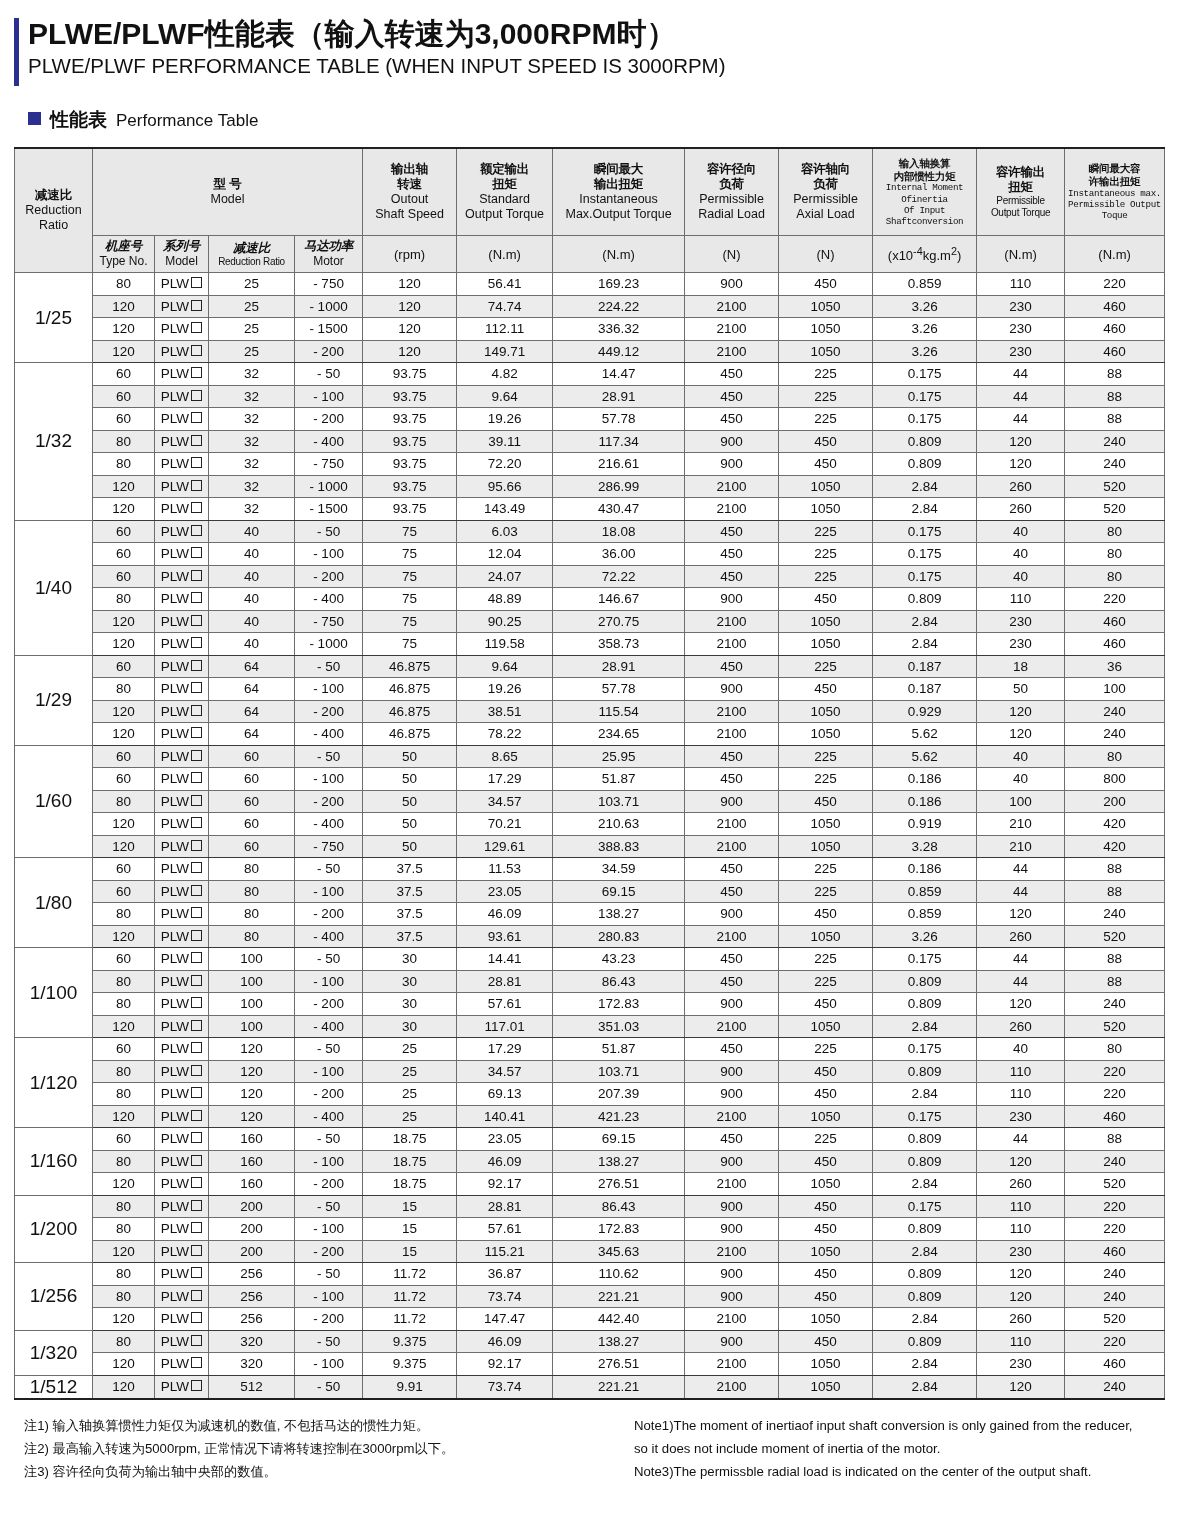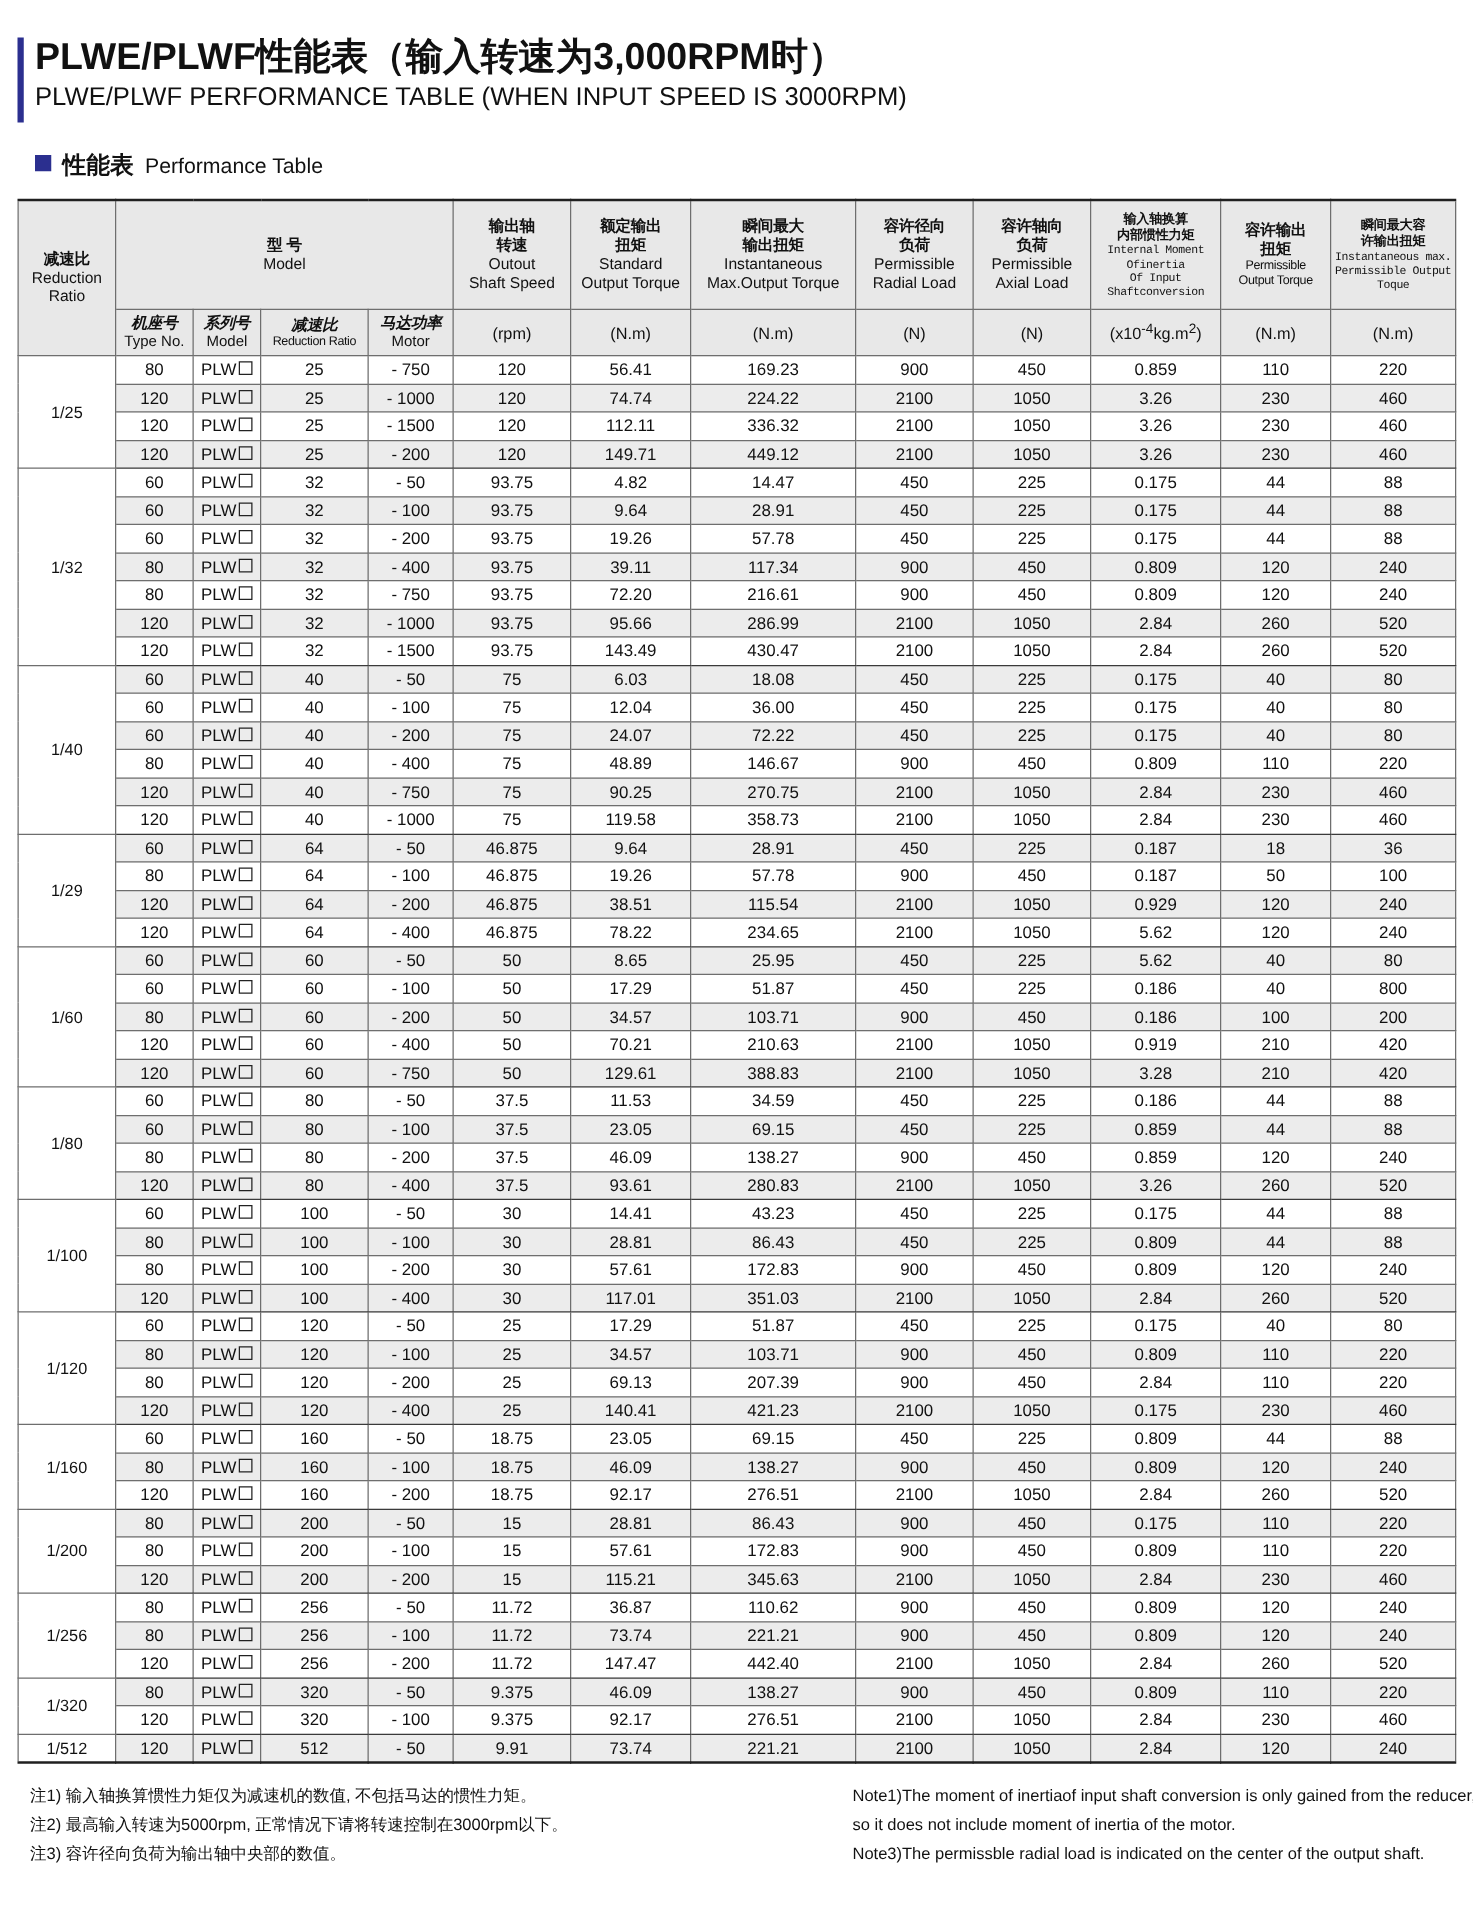--- a/index.html
+++ b/index.html
@@ -12,21 +12,21 @@
     height: 1533px;
     font-family: "Liberation Sans", "DejaVu Sans", sans-serif;
     color: #1a1a1a;
     -webkit-font-smoothing: antialiased;
   }
   .page {
     position: relative;
     width: 1178px;
     height: 1390px;
     box-sizing: border-box;
-    padding: 16px 14px;
+    padding: 4px 14px;
   }
 
   
   .title-block {
     position: relative;
     padding-left: 14px;
     padding-top: 12px;
   }
   .title-bar {
     position: absolute;
@@ -148,21 +148,21 @@
     border-top: 1px solid #9a9a9a;
     border-bottom: 1px solid #9a9a9a;
     border-left: 1px solid #6e6e6e;
     border-right: 1px solid #6e6e6e;
   }
   tr.stripe td { background: #ececec; }
   td.ratio {
     border-left: none;
     border-top: none;
     border-bottom: none;
-    font-size: 13px;
+    font-size: 19px;
     background: #ffffff !important;
     border-right: 1px solid #4a4a4a;
   }
   tr.grp-start td { border-top: 1.8px solid #3a3a3a; }
   td.model-cell {
     letter-spacing: 0px;
   }
   .box-glyph {
     display: inline-block;
     width: 9px;
@@ -177,21 +177,20 @@
   .grp-sep { border-bottom: 1.8px solid #3a3a3a !important; }
 
   
   .notes {
     display: flex;
     margin-top: 14px;
     padding-left: 10px;
     font-size: 13.2px;
     line-height: 1.75;
     color: #111;
-    gap: 48px;
   }
   .notes-cn { width: 610px; flex: none; }
   .notes-en { flex: 1; }
   .note-line { white-space: nowrap; }
 </style>
 </head>
 <body>
 
 <div class="page">
 

